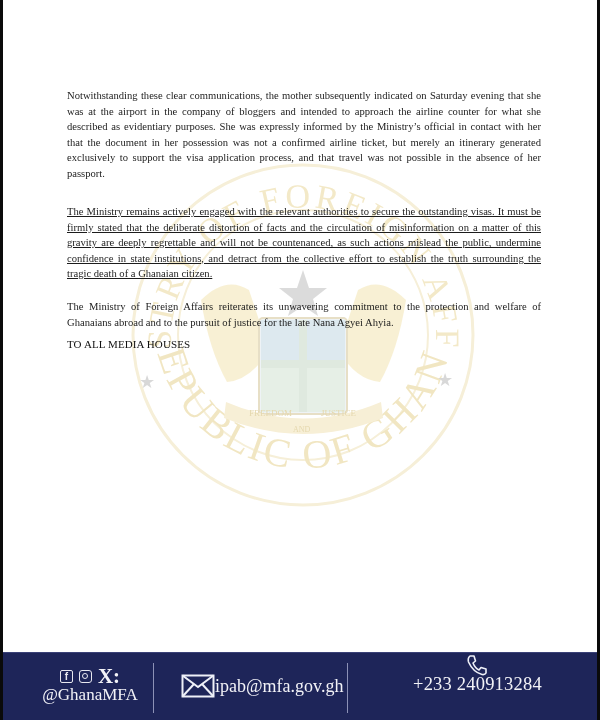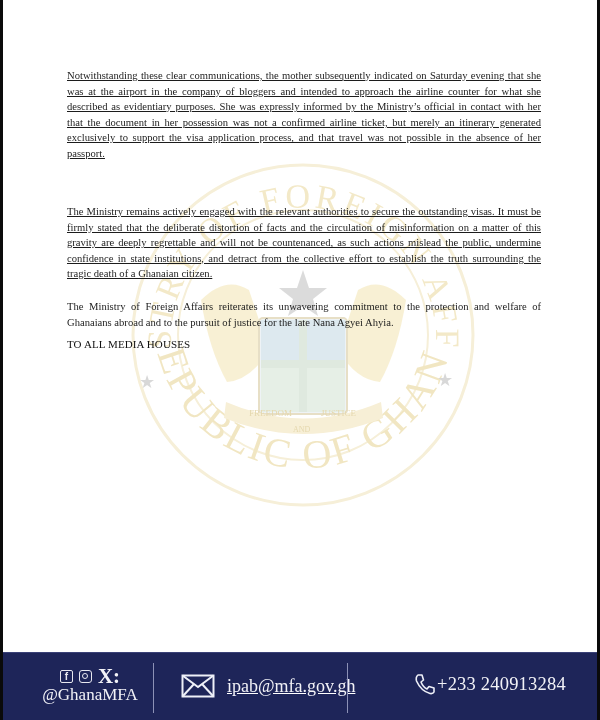--- a/index.html
+++ b/index.html
@@ -16,21 +16,21 @@
   .seal {
     position:absolute; left:128px; top:150px; width:345px; height:360px;
     pointer-events:none;
   }
   .content {
     position:absolute; left:64px; top:0; width:474px;
     color:#1c1c1c; font-size:10.6px; line-height:15.6px;
     text-align:justify;
   }
   .para { margin:0; position:absolute; left:0; width:474px; }
-  .p1 { top:68px;text-decoration:underline; }
+  .p1 { top:88px; }
   .p2 { top:204px;text-decoration:underline; }
   .p3 { top:283px;margin-top:16px; }
   .heading {
     position:absolute; left:0; top:337px; font-weight:normal;
     font-size:11px; letter-spacing:0.1px; color:#111;
   }
   
   .footer {
     position:absolute; left:0; top:652px; width:594px; height:68px;
     background:#1e2559; color:#ffffff;
@@ -43,23 +43,23 @@
     width:13px; height:13px; border:1.4px solid #e8e8f0; border-radius:2px;
     display:inline-flex; align-items:center; justify-content:center;
     font-family:"Liberation Sans", sans-serif; font-size:10px; font-weight:bold; color:#e8e8f0;
     box-sizing:border-box;
   }
   .ig-dot { width:6px; height:6px; border:1.3px solid #e8e8f0; border-radius:50%; box-sizing:border-box; position:relative; }
   .x-label { font-size:21px; font-weight:bold; color:#f4f4f8; line-height:20px; }
   .divider { position:absolute; top:10px; width:1px; height:50px; background:#8c91b6; }
   .d1 { left:150px; }
   .d2 { left:344px; }
-  .f-email { position:absolute; left:178px; top:21px; display:flex; align-items:center; gap:12px;text-decoration:underline; }
+  .f-email { position:absolute; left:178px; top:21px; display:flex; align-items:center; gap:0; }
   .f-email .addr { font-size:18px; color:#f2f2f7; }
-  .f-phone { position:absolute; left:410px; top:19px; display:flex; align-items:center; }
+  .f-phone { position:absolute; left:410px; top:0; display:flex; align-items:center;flex-direction:column; }
   .phones { font-size:18.5px; line-height:14px; color:#f2f2f7; letter-spacing:0.2px; }
 </style>
 </head>
 <body>
 
 <div class="page">
 
   <svg class="seal" viewBox="0 0 345 360">
     <defs>
       <path id="arcTop" d="M 40 190 A 132 132 0 0 1 305 190"></path>

